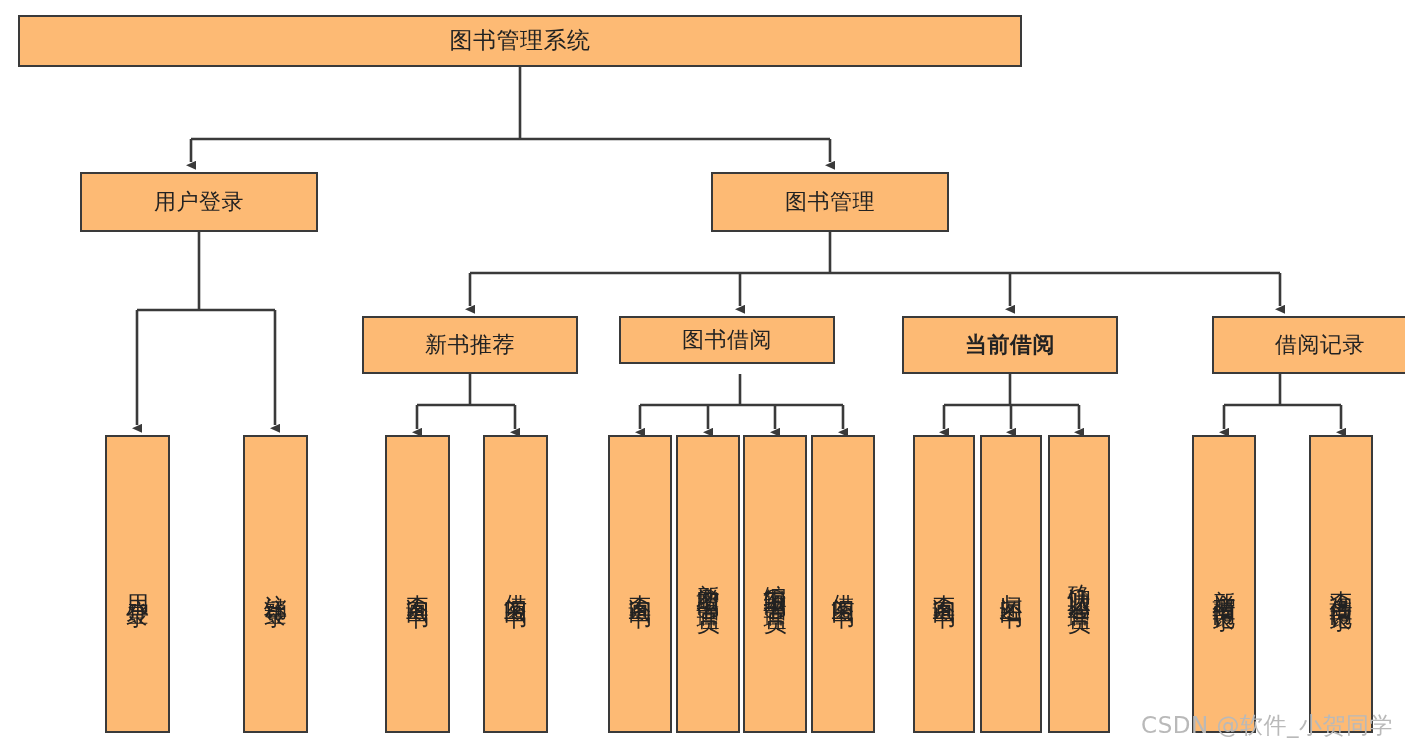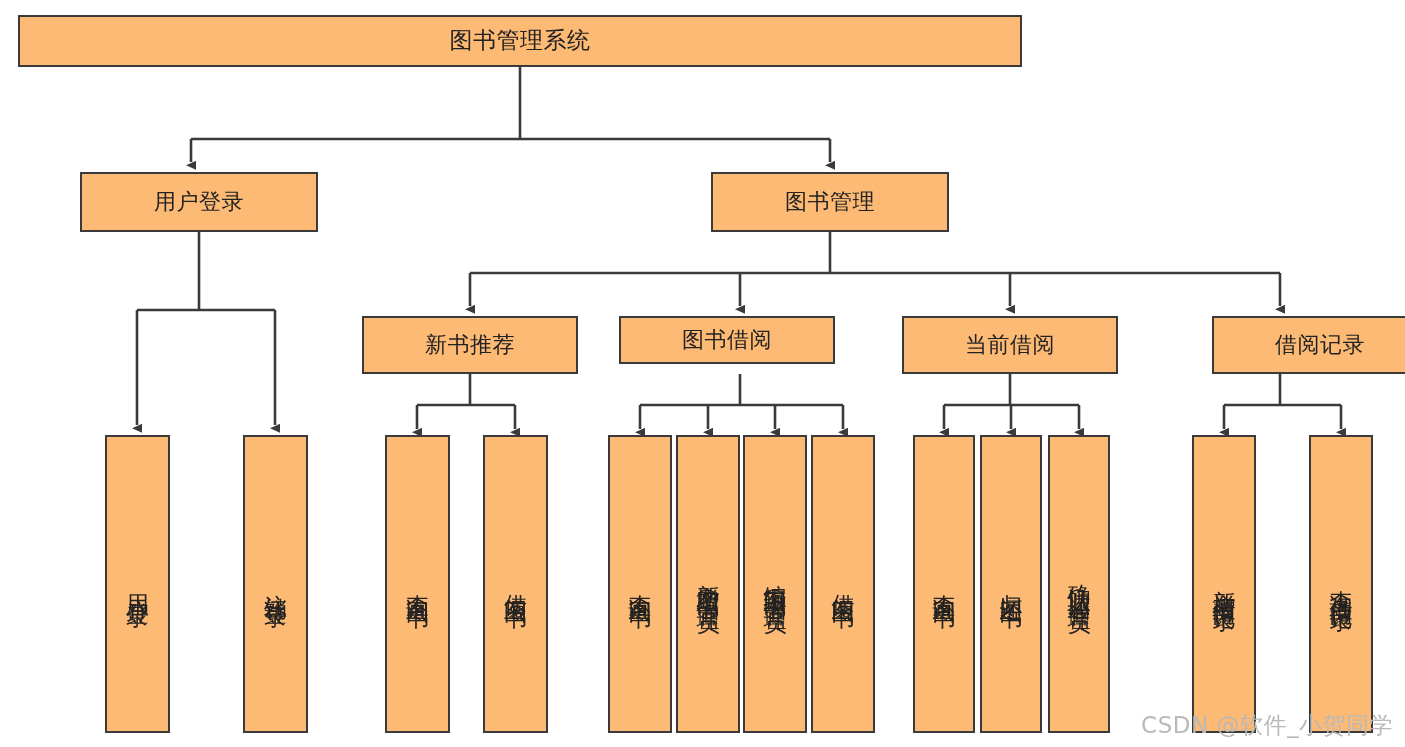--- a/index.html
+++ b/index.html
@@ -149,21 +149,21 @@
   </div>
 
   <div class="node horiz" style="left:711px; top:172px; width:238px; height:60px;">
     <span class="node-label">图书管理</span>
   </div>
 
   <div class="node horiz" style="left:595px; top:316px; width:216px; height:48px;margin-left:24px;">
     <span class="node-label">图书借阅</span>
   </div>
 
-  <div class="node horiz" style="left:902px; top:316px; width:216px; height:58px;">
+  <div class="node horiz" style="left:902px; top:316px; width:216px; height:58px;font-weight:bold;">
     <span class="node-label">当前借阅</span>
   </div>
 
   <div class="node horiz" style="left:1172px; top:316px; width:216px; height:58px;margin-left:40px;">
     <span class="node-label">借阅记录</span>
   </div>
 
   <div class="node vert" style="left:105px; top:435px; width:65px; height:298px;">
     <span class="node-label">用户登录</span>
   </div>

